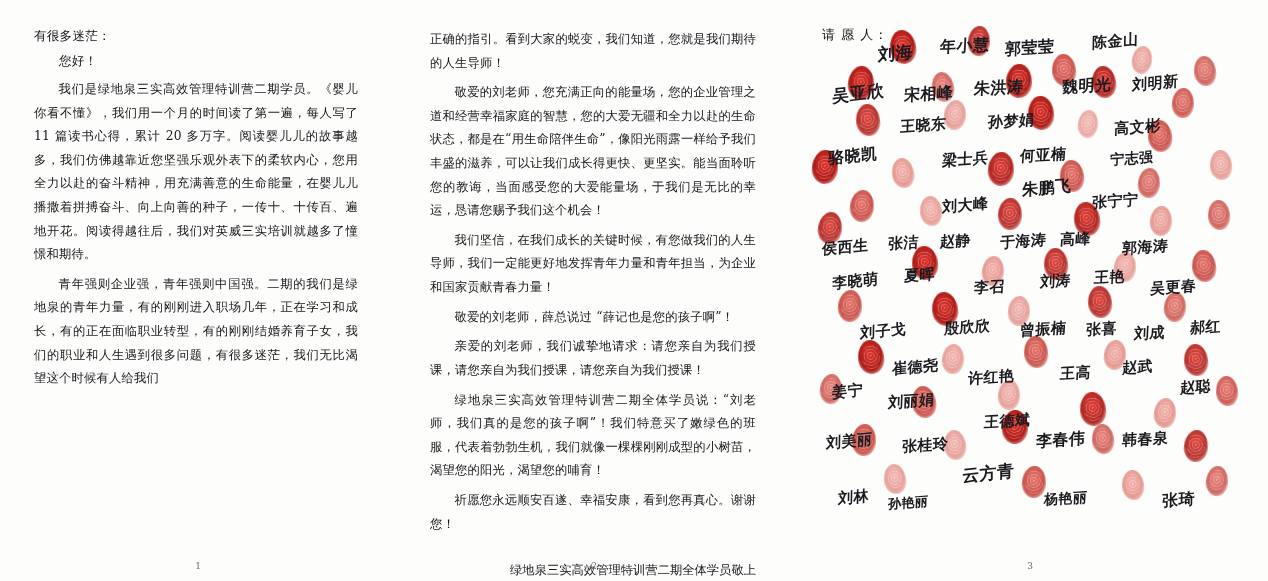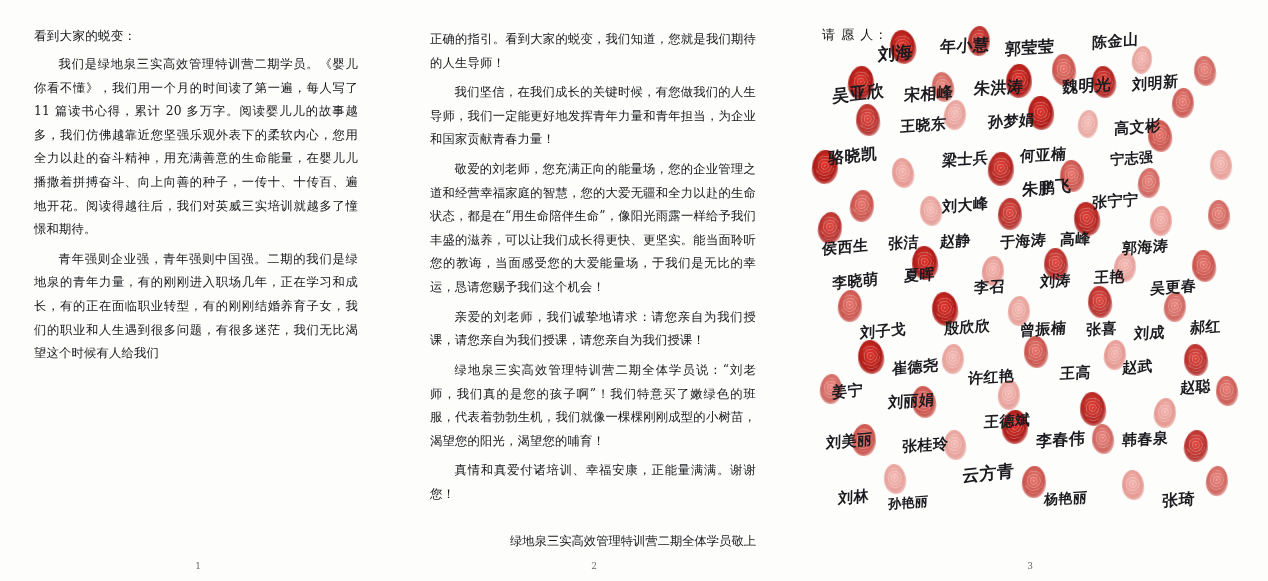--- a/index.html
+++ b/index.html
@@ -135,35 +135,37 @@
     width: 1px;
     background: #ececec;
   }
 </style>
 </head>
 <body>
 
 <div class="sheet">
 
   <div class="page page-1">
-    <div class="salutation">看到大家的蜕变：</div>
+    <div class="salutation">有很多迷茫：</div>
+    <div class="greeting">您好！</div>
     <p class="para">我们是绿地泉三实高效管理特训营二期学员。《婴儿你看不懂》，我们用一个月的时间读了第一遍，每人写了 11 篇读书心得，累计 20 多万字。阅读婴儿儿的故事越多，我们仿佛越靠近您坚强乐观外表下的柔软内心，您用全力以赴的奋斗精神，用充满善意的生命能量，在婴儿儿播撒着拼搏奋斗、向上向善的种子，一传十、十传百、遍地开花。阅读得越往后，我们对英威三实培训就越多了憧憬和期待。</p>
     <p class="para">青年强则企业强，青年强则中国强。二期的我们是绿地泉的青年力量，有的刚刚进入职场几年，正在学习和成长，有的正在面临职业转型，有的刚刚结婚养育子女，我们的职业和人生遇到很多问题，有很多迷茫，我们无比渴望这个时候有人给我们</p>
     <div class="page-num">1</div>
   </div>
 
   <div class="page-divider" style="left:396px;"></div>
 
   <div class="page page-2">
     <p class="para flush">正确的指引。看到大家的蜕变，我们知道，您就是我们期待的人生导师！</p>
+    <p class="para">敬爱的刘老师，您充满正向的能量场，您的企业管理之道和经营幸福家庭的智慧，您的大爱无疆和全力以赴的生命状态，都是在“用生命陪伴生命”，像阳光雨露一样给予我们丰盛的滋养，可以让我们成长得更快、更坚实。能当面聆听您的教诲，当面感受您的大爱能量场，于我们是无比的幸运，恳请您赐予我们这个机会！</p>
     <p class="para">我们坚信，在我们成长的关键时候，有您做我们的人生导师，我们一定能更好地发挥青年力量和青年担当，为企业和国家贡献青春力量！</p>
-    <p class="para">敬爱的刘老师，您充满正向的能量场，您的企业管理之道和经营幸福家庭的智慧，您的大爱无疆和全力以赴的生命状态，都是在“用生命陪伴生命”，像阳光雨露一样给予我们丰盛的滋养，可以让我们成长得更快、更坚实。能当面聆听您的教诲，当面感受您的大爱能量场，于我们是无比的幸运，恳请您赐予我们这个机会！</p>
+    <p class="para">敬爱的刘老师，薛总说过 “薛记也是您的孩子啊”！</p>
     <p class="para">亲爱的刘老师，我们诚挚地请求：请您亲自为我们授课，请您亲自为我们授课，请您亲自为我们授课！</p>
     <p class="para">绿地泉三实高效管理特训营二期全体学员说：“刘老师，我们真的是您的孩子啊”！我们特意买了嫩绿色的班服，代表着勃勃生机，我们就像一棵棵刚刚成型的小树苗，渴望您的阳光，渴望您的哺育！</p>
-    <p class="para">真情和真爱付诸培训、幸福安康，正能量满满。谢谢您！</p>
+    <p class="para">祈愿您永远顺安百遂、幸福安康，看到您再真心。谢谢您！</p>
     <div class="sign-block">
       <div>绿地泉三实高效管理特训营二期全体学员敬上</div>
 
     </div>
     <div class="page-num">2</div>
   </div>
 
   <div class="page-divider" style="left:792px;"></div>
 
   <div class="page page-3">

